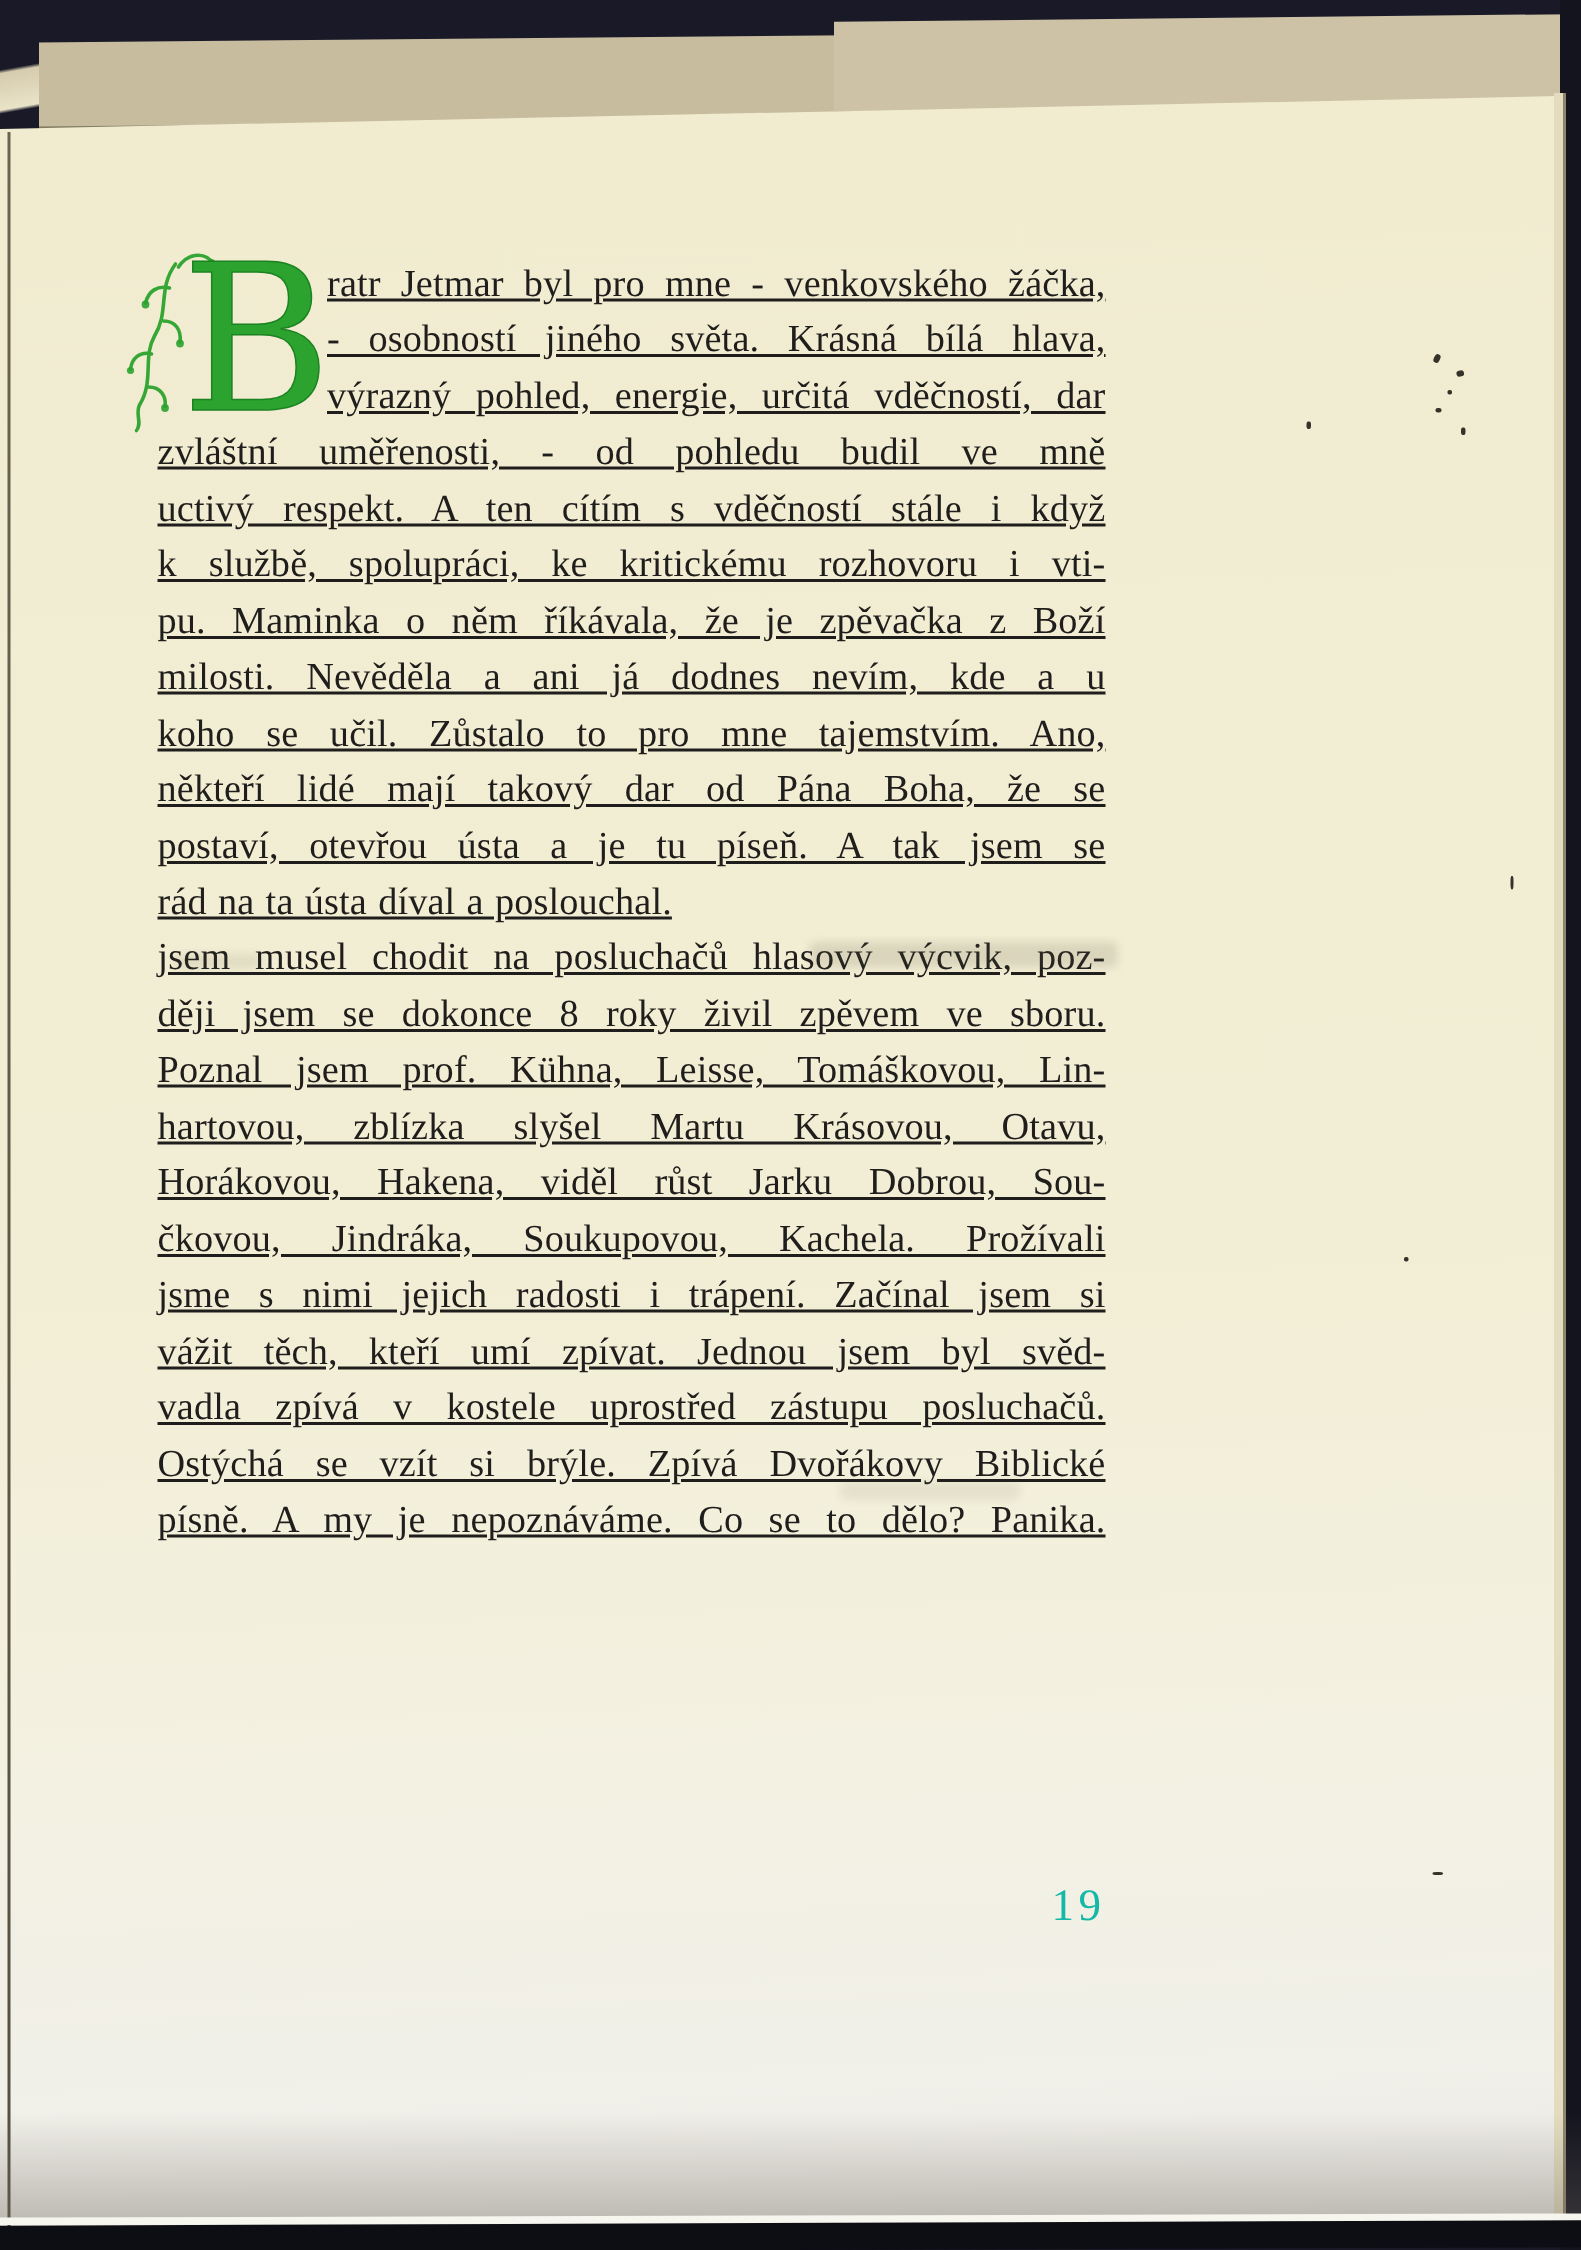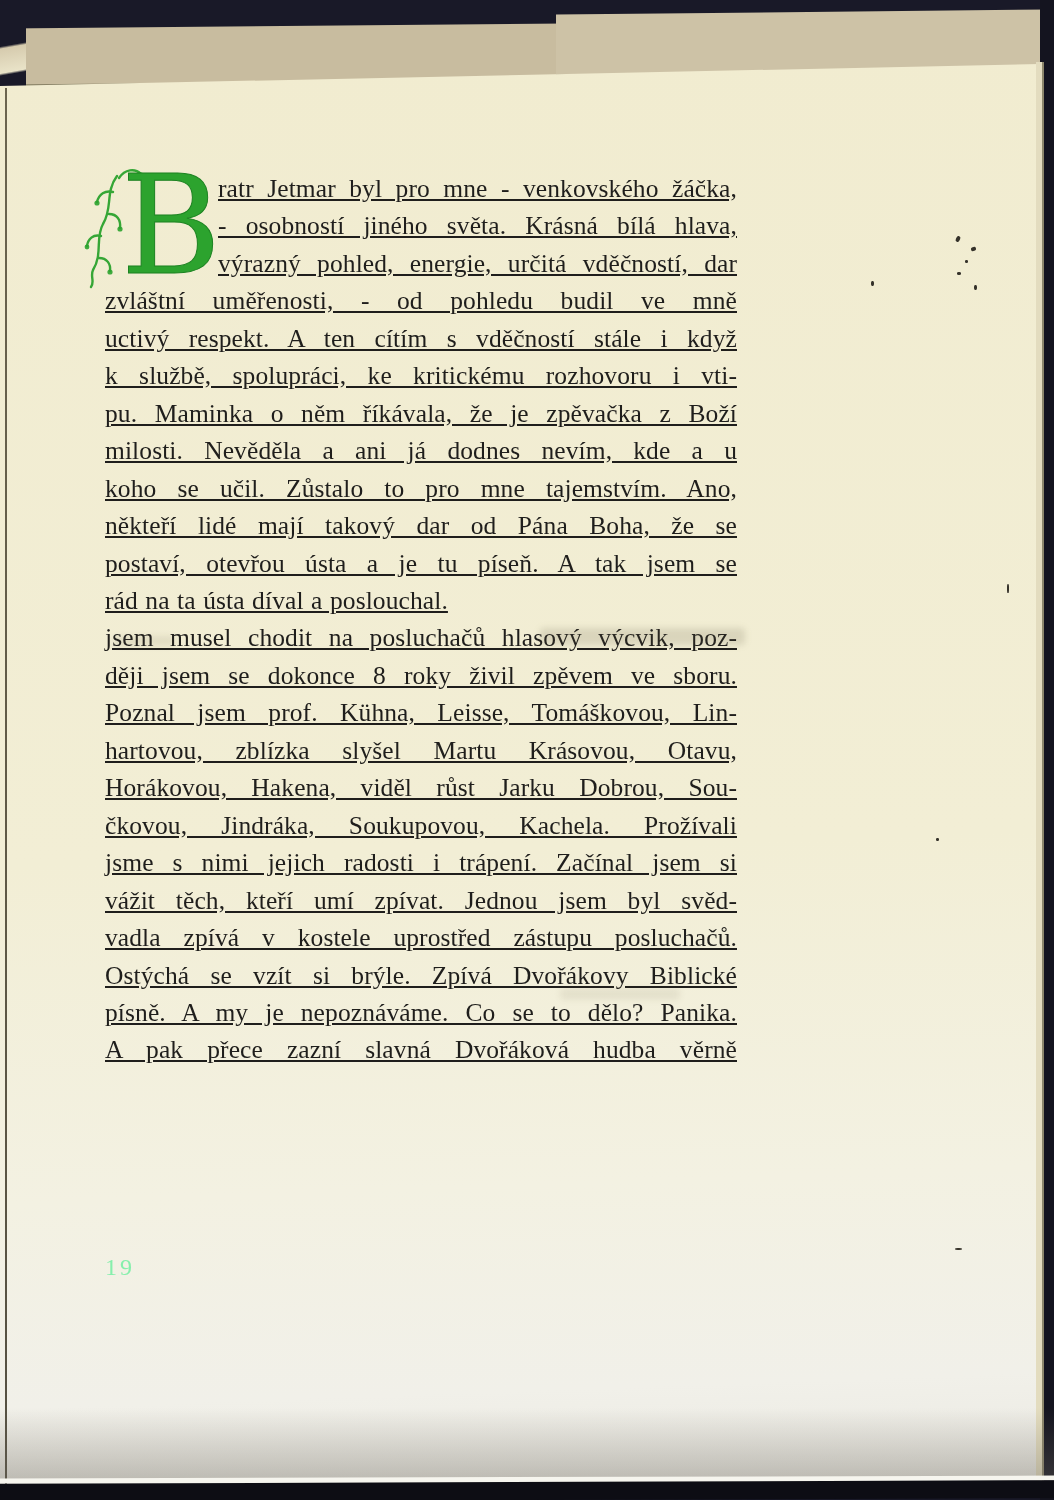--- a/index.html
+++ b/index.html
@@ -31,22 +31,22 @@
     font-size:25.5px;line-height:37.45px;color:#1f1e1c;
     text-rendering:optimizeLegibility;
   }
   .tline{text-align:justify;text-align-last:justify;white-space:normal;
     letter-spacing:.1px;word-spacing:1px;text-decoration:underline;}
   .tline.para-end{text-align-last:left;}
   
   #dropcap{float:left;width:113px;height:112px;position:relative;}
   #dropcap svg{position:absolute;left:-22px;top:-4px;overflow:visible;}
   
-  #folio{position:absolute;left:105px;top:1254px;width:632px;text-align:left;
-    font-size:24px;letter-spacing:3px;color:#86efac;}
+  #folio{position:absolute;left:105px;top:1254px;width:632px;text-align:right;
+    font-size:30px;letter-spacing:3px;color:#14b8a6;}
   
   .speck{position:absolute;background:#35322a;border-radius:40%;}
   .smudge{position:absolute;background:rgba(95,90,62,.16);filter:blur(3px);border-radius:4px;}
   
   .bottom-shade{position:absolute;left:0;top:1408px;width:1054px;height:74px;
     background:linear-gradient(rgba(120,114,100,0),rgba(110,105,95,.38));}
   .bottom-highlight{position:absolute;left:0;top:1477px;width:1054px;height:5px;
     background:#f6f5ee;transform:skewY(-0.15deg);}
   .bottom-dark{position:absolute;left:0;top:1482px;width:1054px;height:18px;
     background:#0d0d14;transform:skewY(-0.2deg);}
@@ -104,21 +104,20 @@
     <div class="tline">ději jsem se dokonce 8 roky živil zpěvem ve sboru.</div>
     <div class="tline">Poznal jsem prof. Kühna, Leisse, Tomáškovou, Lin-</div>
     <div class="tline">hartovou, zblízka slyšel Martu Krásovou, Otavu,</div>
     <div class="tline">Horákovou, Hakena, viděl růst Jarku Dobrou, Sou-</div>
     <div class="tline">čkovou, Jindráka, Soukupovou, Kachela.  Prožívali</div>
     <div class="tline">jsme s nimi jejich radosti i trápení. Začínal jsem si</div>
     <div class="tline">vážit těch, kteří umí zpívat. Jednou jsem byl svěd-</div>
     <div class="tline">vadla zpívá v kostele uprostřed zástupu posluchačů.</div>
     <div class="tline">Ostýchá se vzít si brýle. Zpívá Dvořákovy Biblické</div>
     <div class="tline">písně.  A my je nepoznáváme. Co se to dělo? Panika.</div>
-    <div class="tline">A pak přece zazní slavná Dvořáková hudba věrně</div>
   </div>
 
   <div id="folio">19</div>
 
   <div class="speck" style="left:956px;top:236px;width:4px;height:6px;transform:rotate(24deg)"></div>
   <div class="speck" style="left:971px;top:247px;width:5px;height:4px;transform:rotate(-14deg)"></div>
   <div class="speck" style="left:965px;top:260px;width:3px;height:3px"></div>
   <div class="speck" style="left:957px;top:272px;width:4px;height:3px"></div>
   <div class="speck" style="left:974px;top:285px;width:3px;height:5px"></div>
   <div class="speck" style="left:871px;top:281px;width:3px;height:5px"></div>

